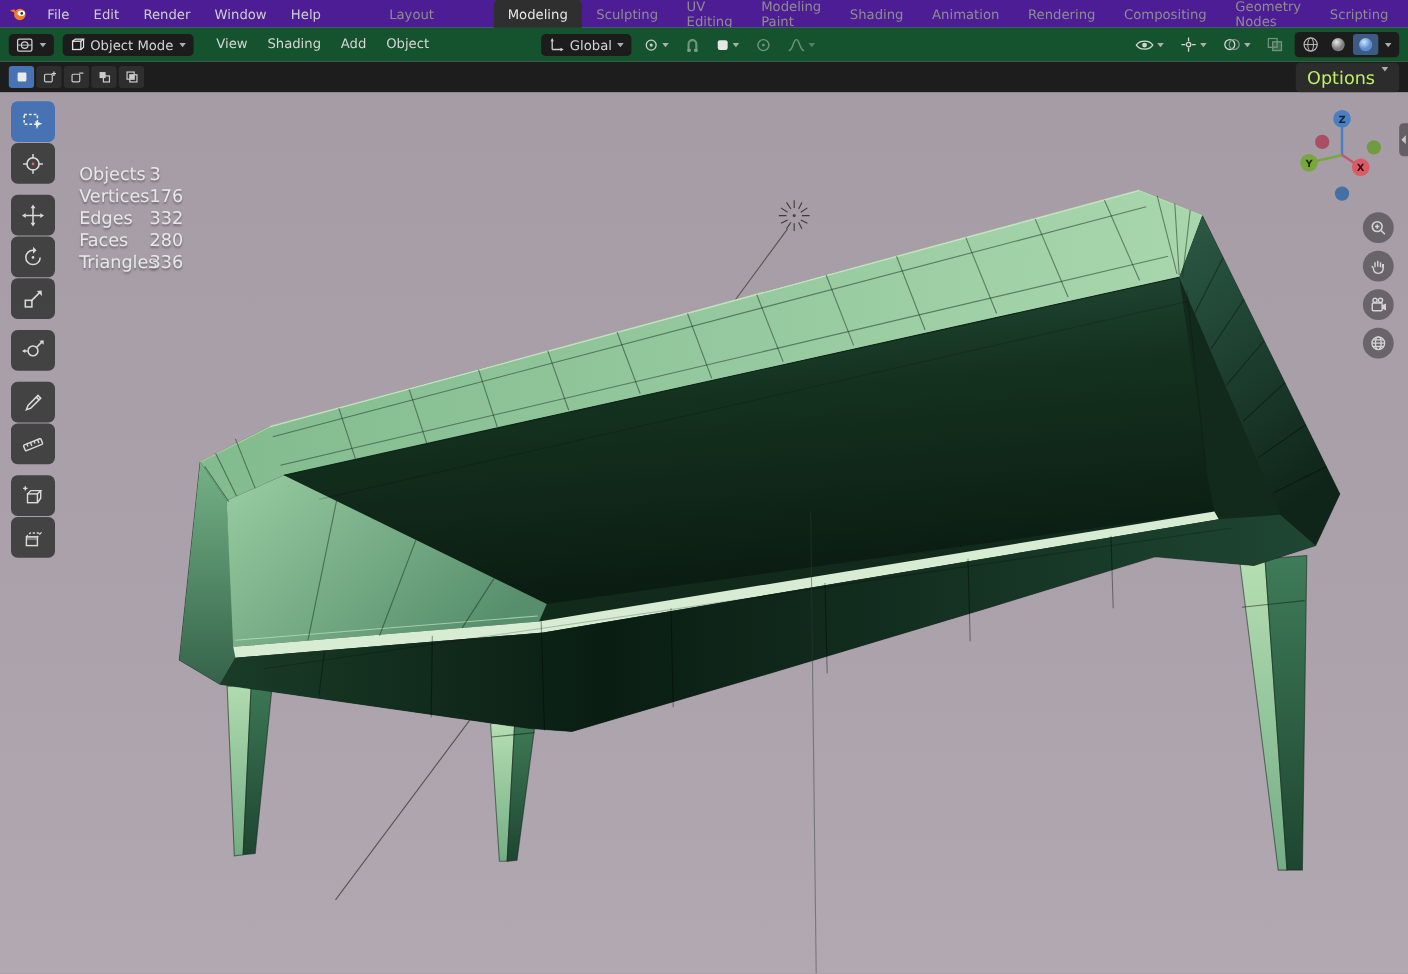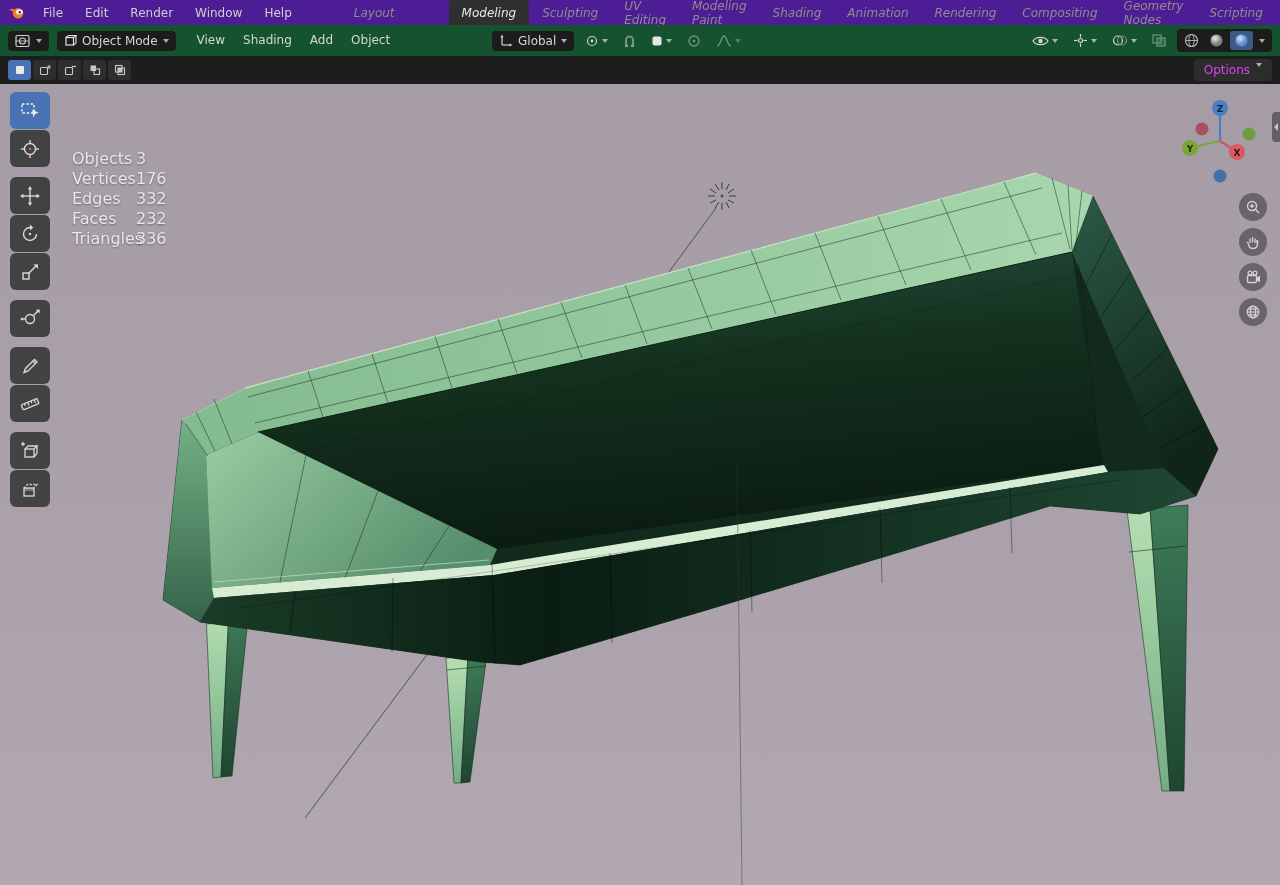--- a/index.html
+++ b/index.html
@@ -5,21 +5,21 @@
   * { box-sizing: border-box; margin:0; padding:0; }
   html,body { width:1280px; height:885px; overflow:hidden; background:#a9a0aa;
               font-family:"DejaVu Sans","Liberation Sans",sans-serif; }
   .chev { width:0;height:0;border-left:3.5px solid transparent;border-right:3.5px solid transparent;
           border-top:4px solid #aeaeae; display:inline-block; }
   
   .topbar { height:25px; background:#4c1d95; display:flex; align-items:center; font-size:12px; color:#cfcfcf; }
   .logo { display:flex; align-items:center; padding:0 6px 0 8px; }
   .menu-item { display:flex; align-items:center; padding:0 11px; cursor:default; }
   .tabs { display:flex; align-items:stretch; margin-left:38px; }
-  .tab { display:flex; align-items:center; padding:0 13px; color:#8d8d8d; border-radius:6px 6px 0 0;font-style:italic; }
+  .tab { display:flex; align-items:center; padding:0 13px; color:#8d8d8d; border-radius:6px 6px 0 0; }
   .tab.active { background:#2f2f2f; color:#e8e8e8;margin-left:41px; }
   .new-tab { display:flex; align-items:center; padding:0 10px; color:#9a9a9a; font-size:14px; }
   
   .row2 { height:31px; background:#14532d; display:flex; align-items:center; padding:0 8px;
           font-size:12px; color:#d6d6d6; position:relative; }
   .pill { background:#1c1c1c; border-radius:4px; padding:3px 7px; display:flex; align-items:center; gap:5px; }
   .r2-left { display:flex; align-items:center; gap:8px; }
   .r2-menus { display:flex; align-items:center; margin-left:4px; }
   .r2-menus > div { padding:0 9px; line-height:31px; }
   .r2-center { position:absolute; left:492px; top:0; height:100%; display:flex; align-items:center; gap:7px; }
@@ -27,21 +27,21 @@
   .icon-btn { display:flex; align-items:center; gap:3px; padding:3px 4px; border-radius:4px; }
   .dim { opacity:.45; }
   .shade-group { background:#1c1c1c; border-radius:4px; display:flex; align-items:center; padding:2px 3px; gap:2px;}
   .shade-seg { padding:2px 4px; border-radius:3px; display:flex; align-items:center; }
   .shade-seg.active { background:#3d5a85; }
   
   .row3 { height:28px; background:#1d1d1d; display:flex; align-items:center; padding:0 8px; }
   .selmode { width:23px; height:20px; background:#2e2e2e; border-radius:3px; margin-right:2px;
              display:flex; align-items:center; justify-content:center; }
   .selmode.active { background:#4772b3; }
-  .options-pill { margin-left:auto; background:#2c2c2c; border-radius:4px; color:#d946ef; font-size:12px;
+  .options-pill { margin-left:auto; background:#2c2c2c; border-radius:4px; color:#bef264; font-size:16px;
                   padding:4px 10px; display:flex; align-items:flex-start; gap:6px; }
   
   .viewport { position:relative; width:1280px; height:801px;
               background:linear-gradient(180deg,#a59ca6 0%,#aaa1ab 55%,#b1a8b2 100%); }
   .scene { position:absolute; left:0; top:0; }
   .vp-text { position:absolute; left:72px; top:10px; color:#f2f2f2; font-size:12.5px;
              text-shadow:0 1px 2px rgba(0,0,0,.4); }
   .vp-text .sub { color:#e3e3e3; margin-top:7px; font-size:12px; }
   .stats { position:absolute; left:72px; top:64px; font-size:16px; color:#e8e8e8;
            text-shadow:0 1px 2px rgba(0,0,0,.35); }
@@ -424,21 +424,21 @@
     <div class="row">
         <span class="lbl">Vertices</span>
         <span>176</span>
       </div>
     <div class="row">
         <span class="lbl">Edges</span>
         <span>332</span>
       </div>
     <div class="row">
         <span class="lbl">Faces</span>
-        <span>232</span>
+        <span>280</span>
       </div>
     <div class="row">
         <span class="lbl">Triangles</span>
         <span>336</span>
       </div>
   </div>
 
   <div class="tools">
     <div class="tool active">
       <svg width="22" height="22" viewBox="0 0 22 22" fill="none" stroke="#f0f0f0" stroke-width="1.4">

